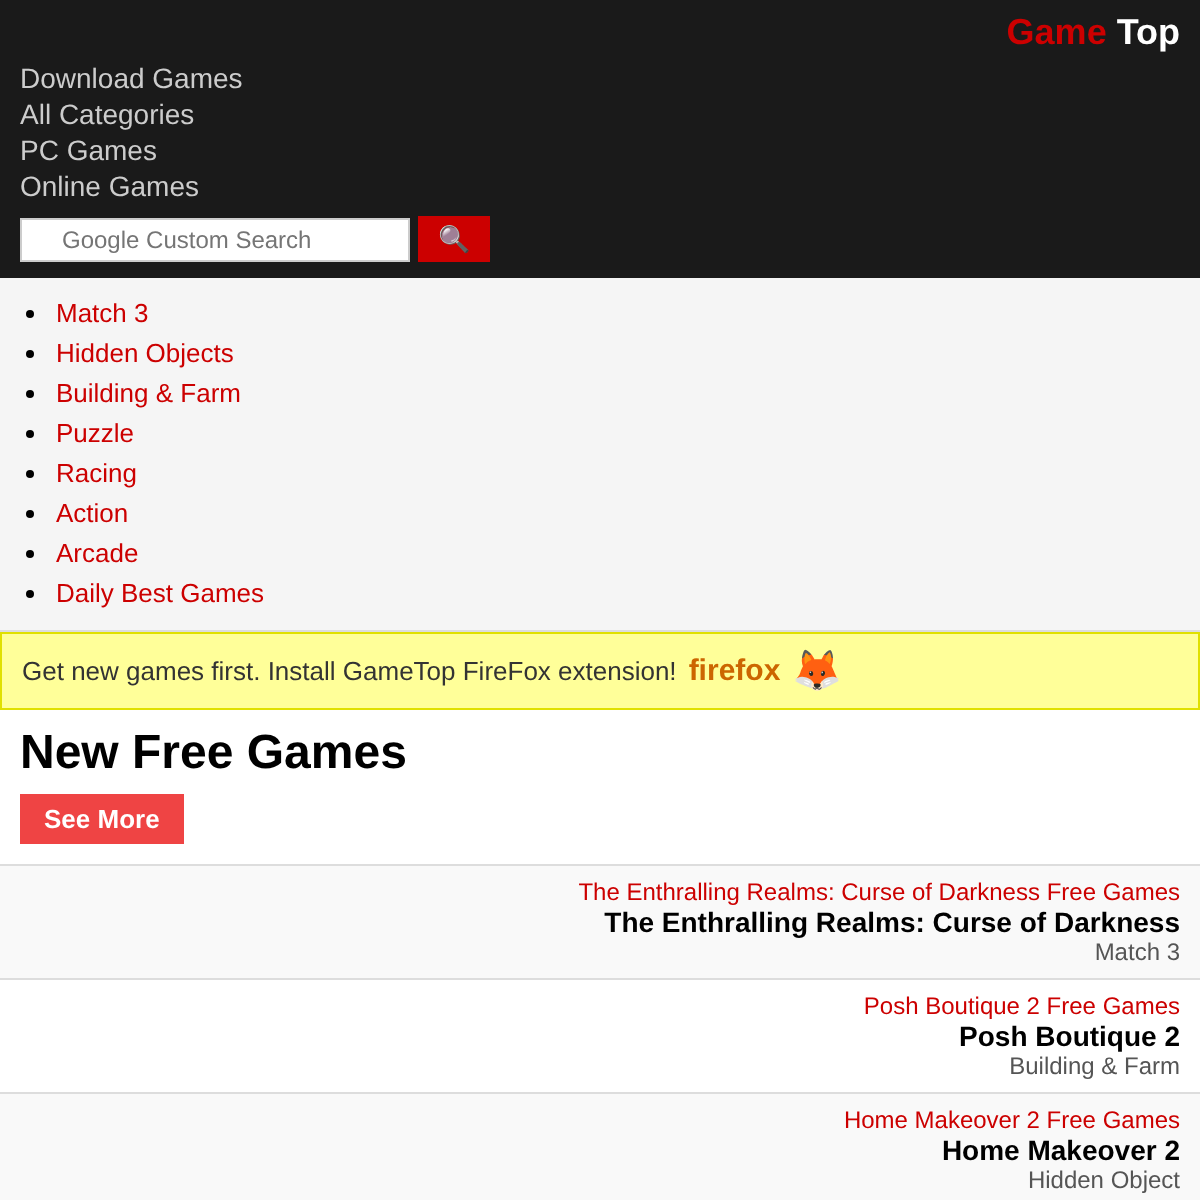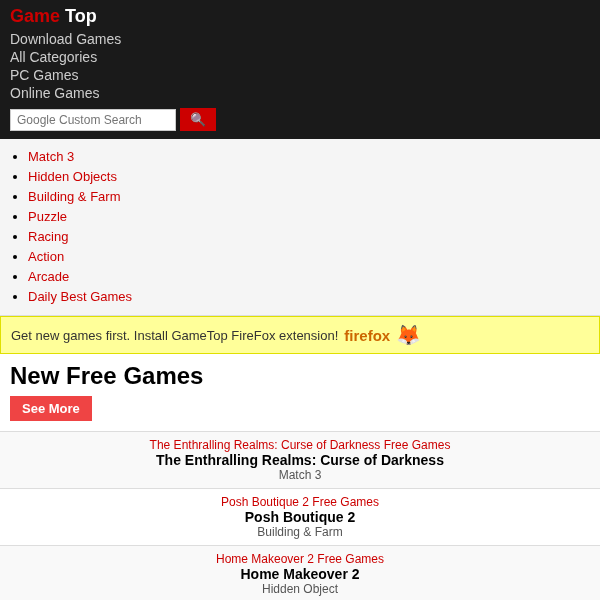--- a/index.html
+++ b/index.html
@@ -8,20 +8,21 @@
     
     #header {
       background: #1a1a1a;
       padding: 6px 10px 8px;
       color: #fff;
     }
     #header .site-title {
       font-size: 18px;
       font-weight: bold;
       margin-bottom: 3px;
+      text-align: right;
     }
     #header .site-title .game-word {
       color: #cc0000;
     }
     #header .site-title .top-word {
       color: #fff;
     }
     #header nav a {
       display: block;
       color: #ccc;
@@ -29,22 +30,22 @@
       font-size: 14px;
       line-height: 18px;
     }
     #search-bar {
       display: flex;
       align-items: center;
       margin-top: 6px;
       gap: 4px;
     }
     #search-bar input {
-      width: 166px;
-      padding: 3px 6px;
+      width: 195px;
+      padding: 3px 20px;
       font-size: 12px;
       border: 1px solid #ccc;
       color: #999;
     }
     #search-bar button {
       background: #cc0000;
       border: none;
       color: #fff;
       padding: 4px 10px;
       cursor: pointer;
@@ -112,21 +113,21 @@
       margin-bottom: 10px;
     }
 
     
     #game-list {
       border-top: 1px solid #ddd;
     }
     .game-item {
       border-bottom: 1px solid #ddd;
       padding: 6px 10px;
-      text-align: center;
+      text-align: right;
       background: #fff;
     }
     .game-item:nth-child(odd) { background: #f9f9f9; }
     .game-free-label {
       color: #cc0000;
       font-size: 12px;
     }
     .game-title {
       font-size: 14px;
       font-weight: bold;

